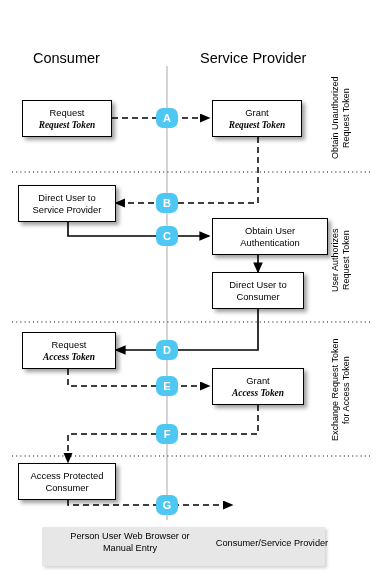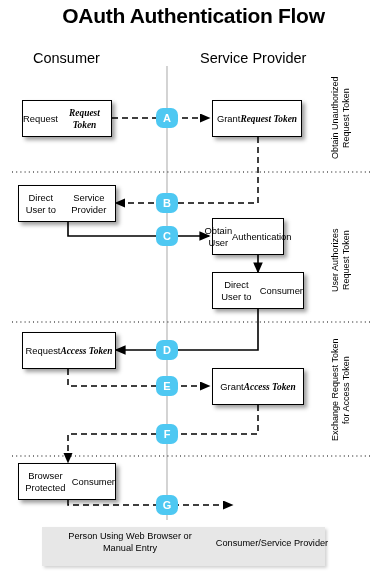--- a/index.html
+++ b/index.html
@@ -5,21 +5,21 @@
   html,body{margin:0;padding:0;background:#ffffff;}
   body{width:387px;height:576px;position:relative;overflow:hidden;
        font-family:"Liberation Sans","DejaVu Sans",sans-serif;color:#000;}
   #diagram{position:absolute;left:0;top:0;width:387px;height:576px;}
   .title{position:absolute;left:0;top:4px;width:387px;text-align:center;
          font-size:21px;font-weight:bold;letter-spacing:-0.3px;}
   .colhead{position:absolute;font-size:14.5px;}
   .colhead.consumer{left:33px;top:50px;}
   .colhead.provider{left:200px;top:50px;}
   .node{position:absolute;background:#fff;border:1.4px solid #000;
-        box-sizing:border-box;display:flex;
+        box-sizing:border-box;display:flex;flex-direction:column;
         align-items:center;justify-content:center;
         box-shadow:3px 3px 4px rgba(0,0,0,0.38);
         font-size:9.4px;line-height:12px;text-align:center;}
   .node .l2{font-style:italic;font-weight:bold;font-family:Liberation Serif, serif;}
   .node .ln{display:block;}
   .marker{position:absolute;width:22px;height:20px;border-radius:7px;
           background:#4ec8f2;color:#fff;font-size:11px;font-weight:bold;
           display:flex;align-items:center;justify-content:center;
           line-height:1;}
   .sidelabel{position:absolute;font-size:9px;line-height:11px;
@@ -31,21 +31,20 @@
               text-align:center;}
   .lt1{left:55px;top:531px;width:150px;}
   .lt2{left:192px;top:538px;width:160px;}
   svg{position:absolute;left:0;top:0;overflow:visible;}
 </style>
 </head>
 <body>
 
 <div id="diagram">
 
-  <div class="title">OAuth Authentication Flow</div>
 
   <div class="colhead consumer">Consumer</div>
   <div class="colhead provider">Service Provider</div>
 
   <svg width="387" height="576" viewBox="0 0 387 576">
     <defs>
       <marker id="ah" markerWidth="7" markerHeight="7" refX="6" refY="3" orient="auto" markerUnits="strokeWidth">
         <path d="M0,0 L7,3 L0,6 z" fill="#000"></path>
       </marker>
     </defs>
@@ -84,58 +83,58 @@
   <div class="node" style="left:212px;top:100px;width:90px;height:37px;">
     <span class="ln">Grant</span>
     <span class="ln l2">Request Token</span>
   </div>
 
   <div class="node" style="left:18px;top:185px;width:98px;height:37px;">
     <span class="ln">Direct User to</span>
     <span class="ln">Service Provider</span>
   </div>
 
-  <div class="node" style="left:212px;top:218px;width:72px;height:37px;text-align:center;">
+  <div class="node" style="left:212px;top:218px;width:116px;height:37px;text-align:center;">
     <span class="ln">Obtain User</span>
     <span class="ln">Authentication</span>
   </div>
 
   <div class="node" style="left:212px;top:272px;width:92px;height:37px;">
     <span class="ln">Direct User to</span>
     <span class="ln">Consumer</span>
   </div>
 
   <div class="node" style="left:22px;top:332px;width:94px;height:37px;">
     <span class="ln">Request</span>
     <span class="ln l2">Access Token</span>
   </div>
 
   <div class="node" style="left:212px;top:368px;width:92px;height:37px;">
     <span class="ln">Grant</span>
     <span class="ln l2">Access Token</span>
   </div>
 
   <div class="node" style="left:18px;top:463px;width:98px;height:37px;">
-    <span class="ln">Browser Protected</span>
+    <span class="ln">Access Protected</span>
     <span class="ln">Consumer</span>
   </div>
 
   <div class="marker" style="left:156px;top:108px;">A</div>
   <div class="marker" style="left:156px;top:193px;">B</div>
   <div class="marker" style="left:156px;top:226px;">C</div>
   <div class="marker" style="left:156px;top:340px;">D</div>
   <div class="marker" style="left:156px;top:376px;">E</div>
   <div class="marker" style="left:156px;top:424px;">F</div>
   <div class="marker" style="left:156px;top:495px;">G</div>
 
   <div class="sidelabel" style="left:330px;top:68px;height:100px;">Obtain Unauthorized
 Request Token</div>
   <div class="sidelabel" style="left:330px;top:205px;height:110px;">User Authorizes
 Request Token</div>
   <div class="sidelabel" style="left:330px;top:330px;height:120px;">Exchange Request Token
 for Access Token</div>
 
   <div class="legend"></div>
-  <div class="legend-txt lt1">Person Using Web Browser
+  <div class="legend-txt lt1">Person User Web Browser
 or Manual Entry</div>
   <div class="legend-txt lt2">Consumer/Service Provider</div>
 
 </div>
 
 </body></html>

